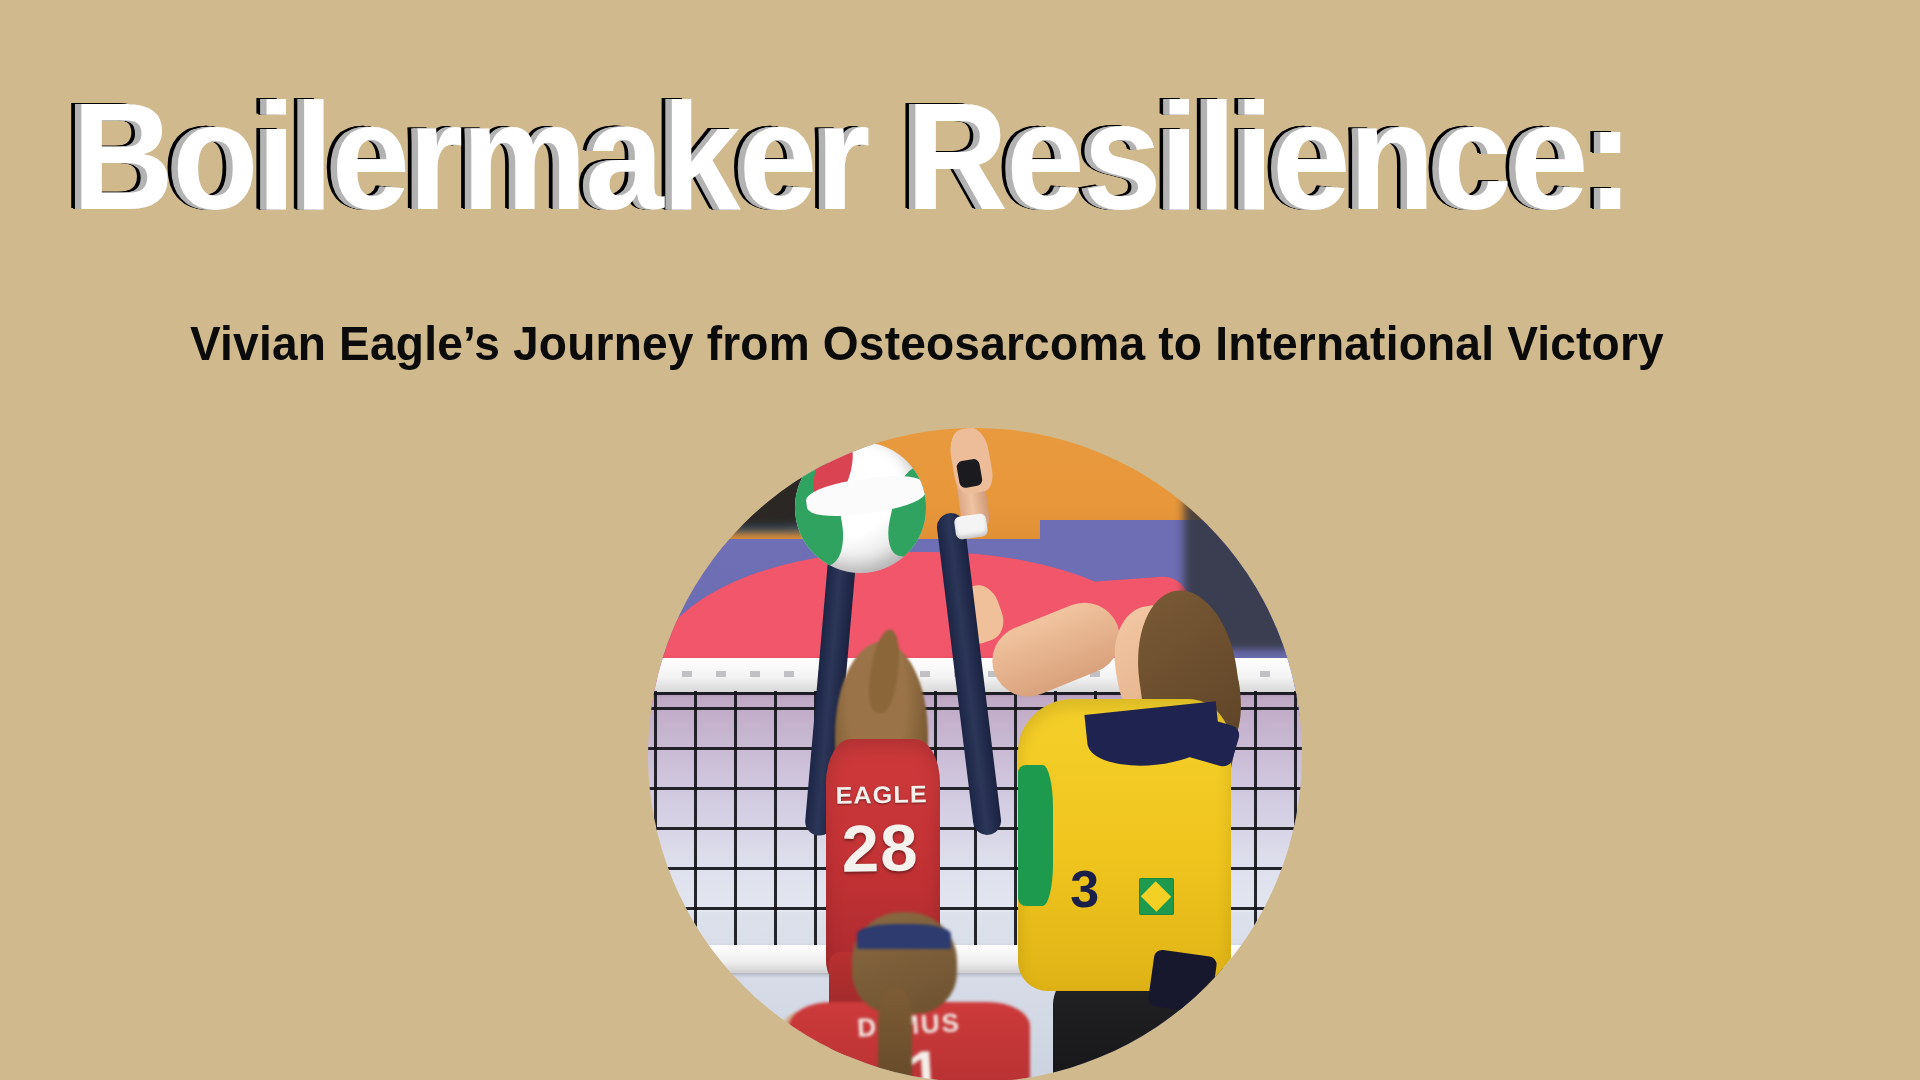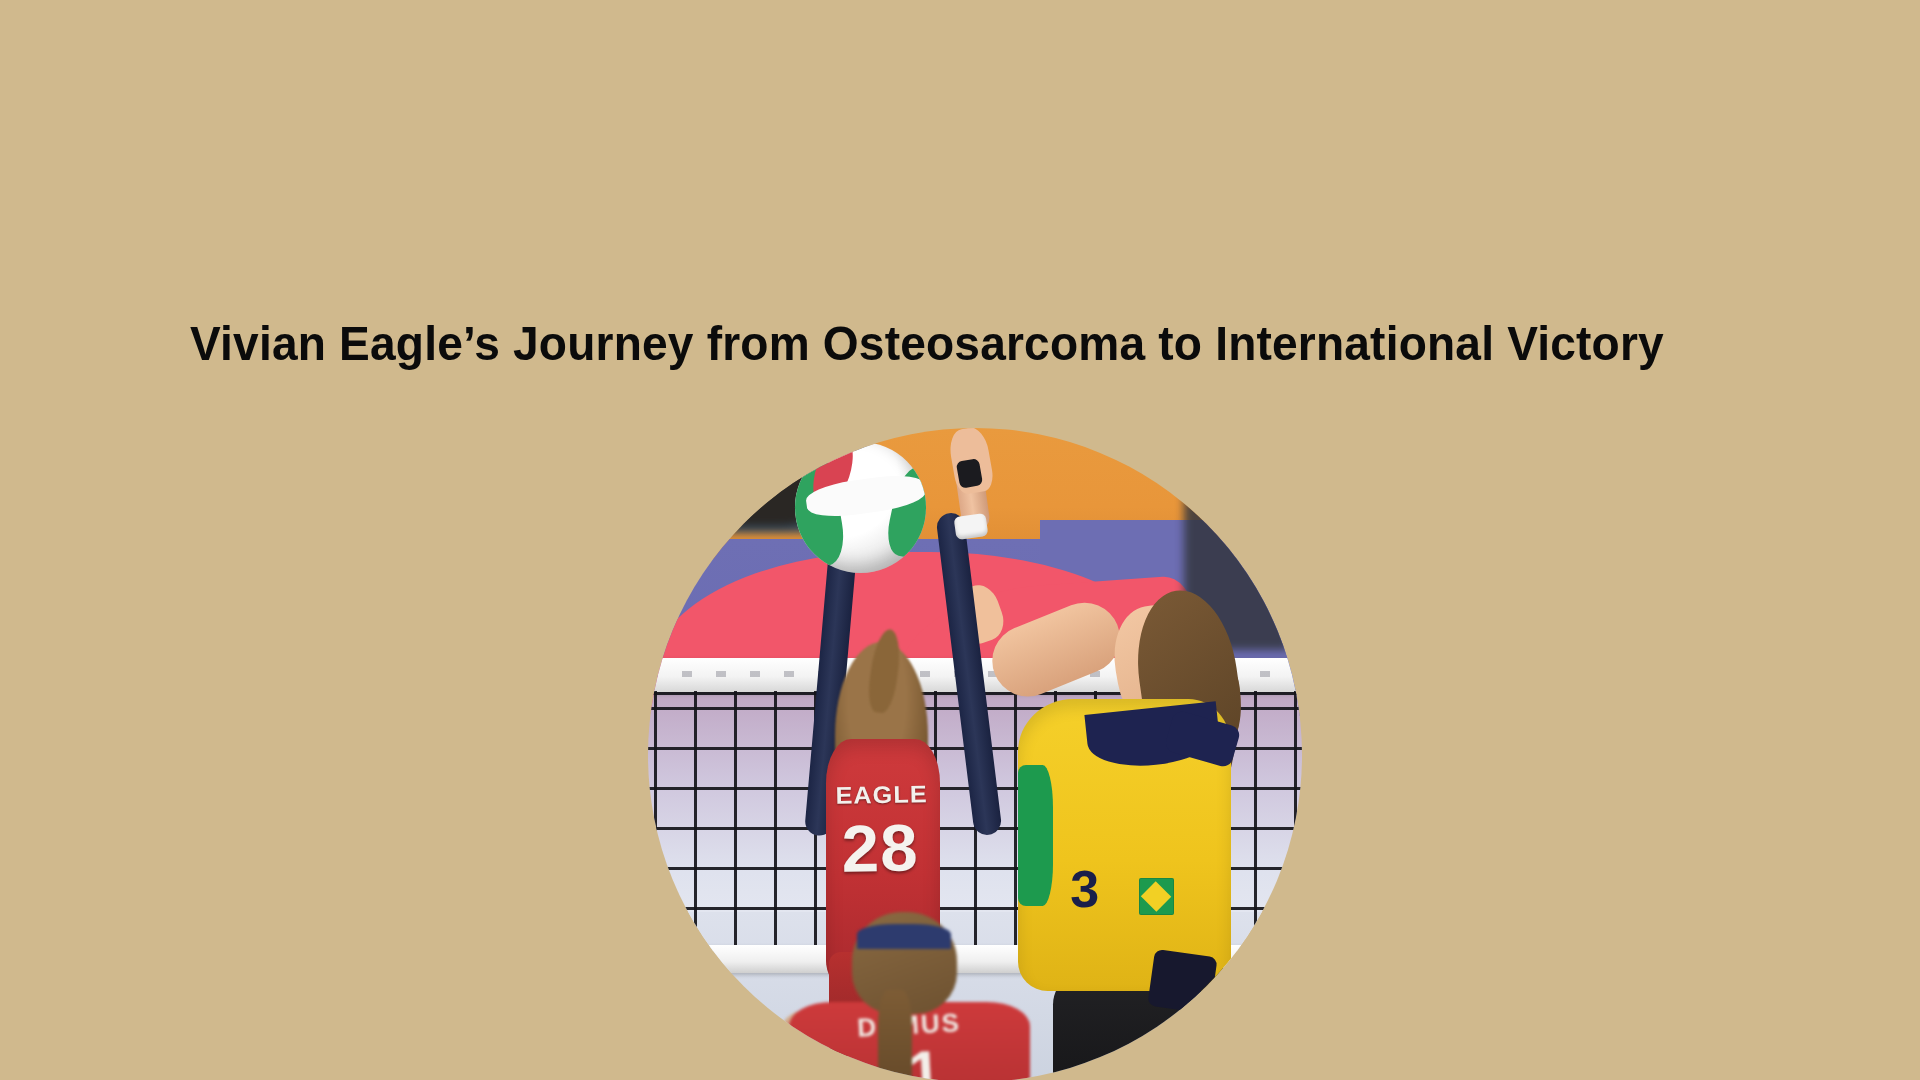--- a/index.html
+++ b/index.html
@@ -513,20 +513,23 @@
 
   .blurfilter { filter: blur(1.6px); }
   .blurfilter-strong { filter: blur(4px); }
   .soft { filter: blur(.8px); }
 </style>
 </head>
 <body style="background: rgb(208, 185, 141);">
 
 <div class="slide" style="background: rgb(208, 185, 141);">
 
+  <div class="title-wrap">
+    <div class="title">Boilermaker Resilience:</div>
+  </div>
 
   <div class="subtitle">Vivian Eagle’s Journey from Osteosarcoma to International Victory</div>
 
   <div class="photo-circle">
     <div class="photo-inner">
 
       <div class="bg-orange"></div>
       <div class="bg-darkstrip blurfilter-strong"></div>
       <div class="bg-darkblob"></div>
       <div class="bg-purple"></div>

